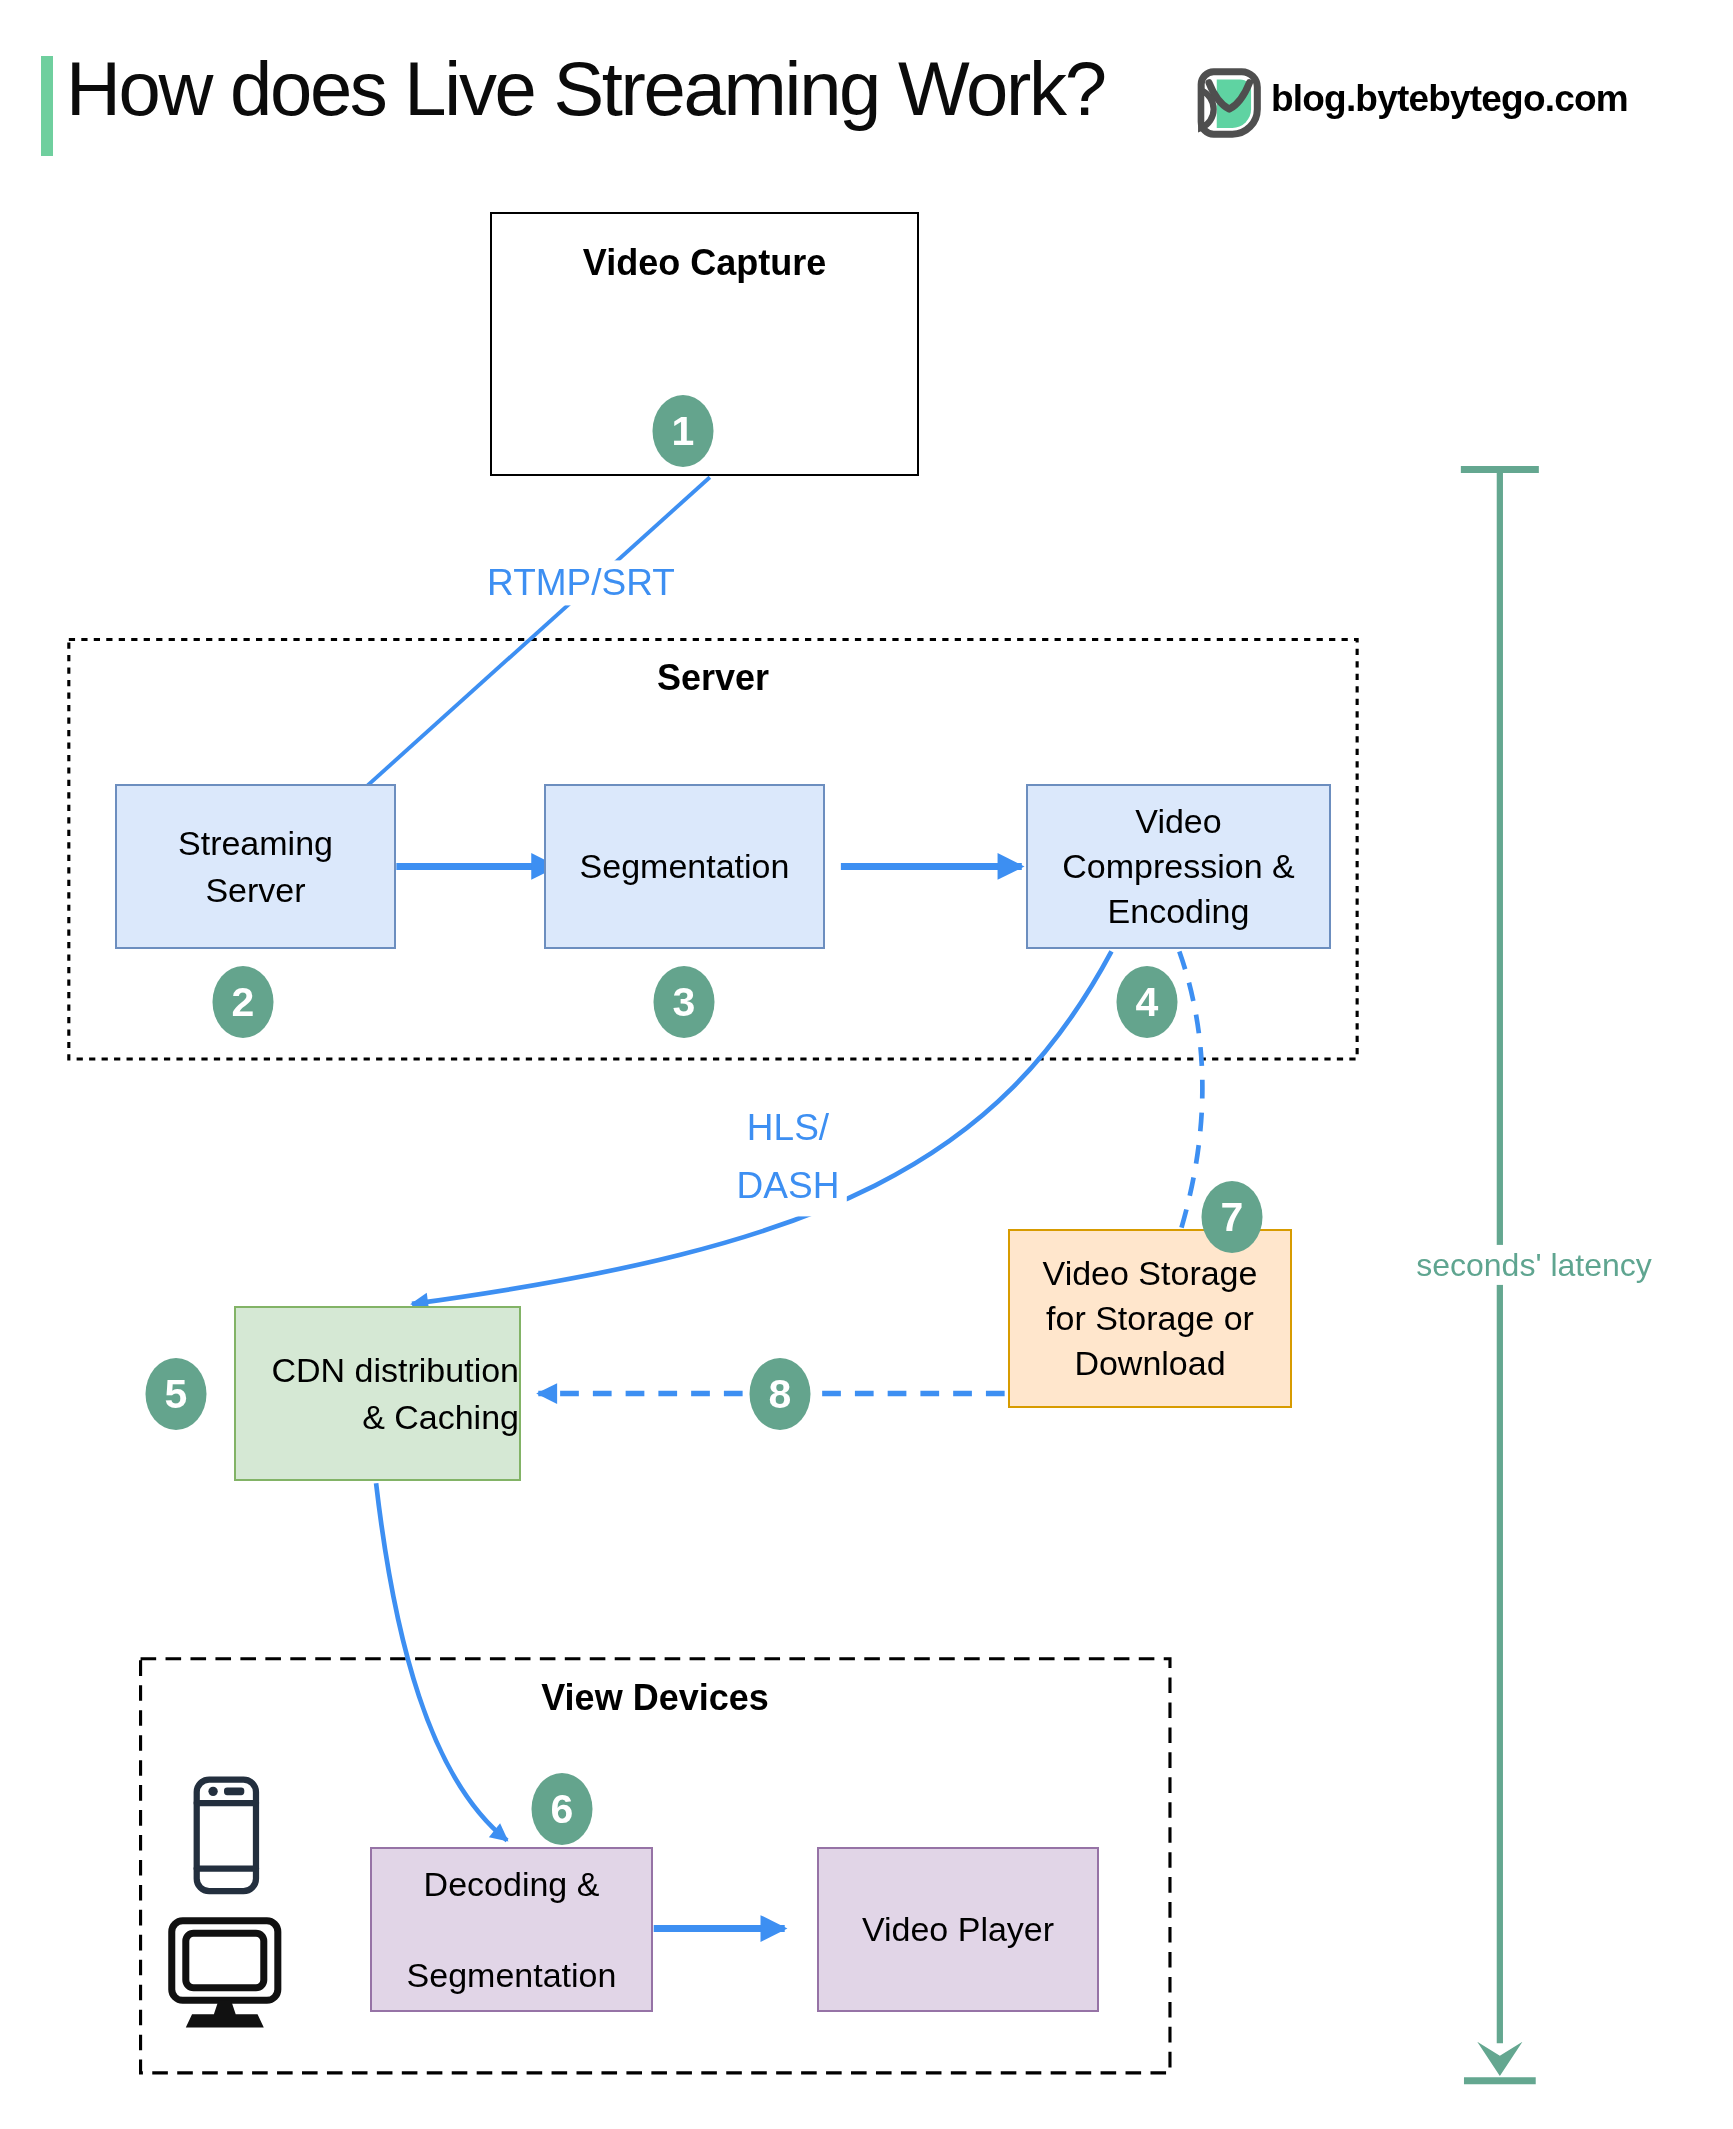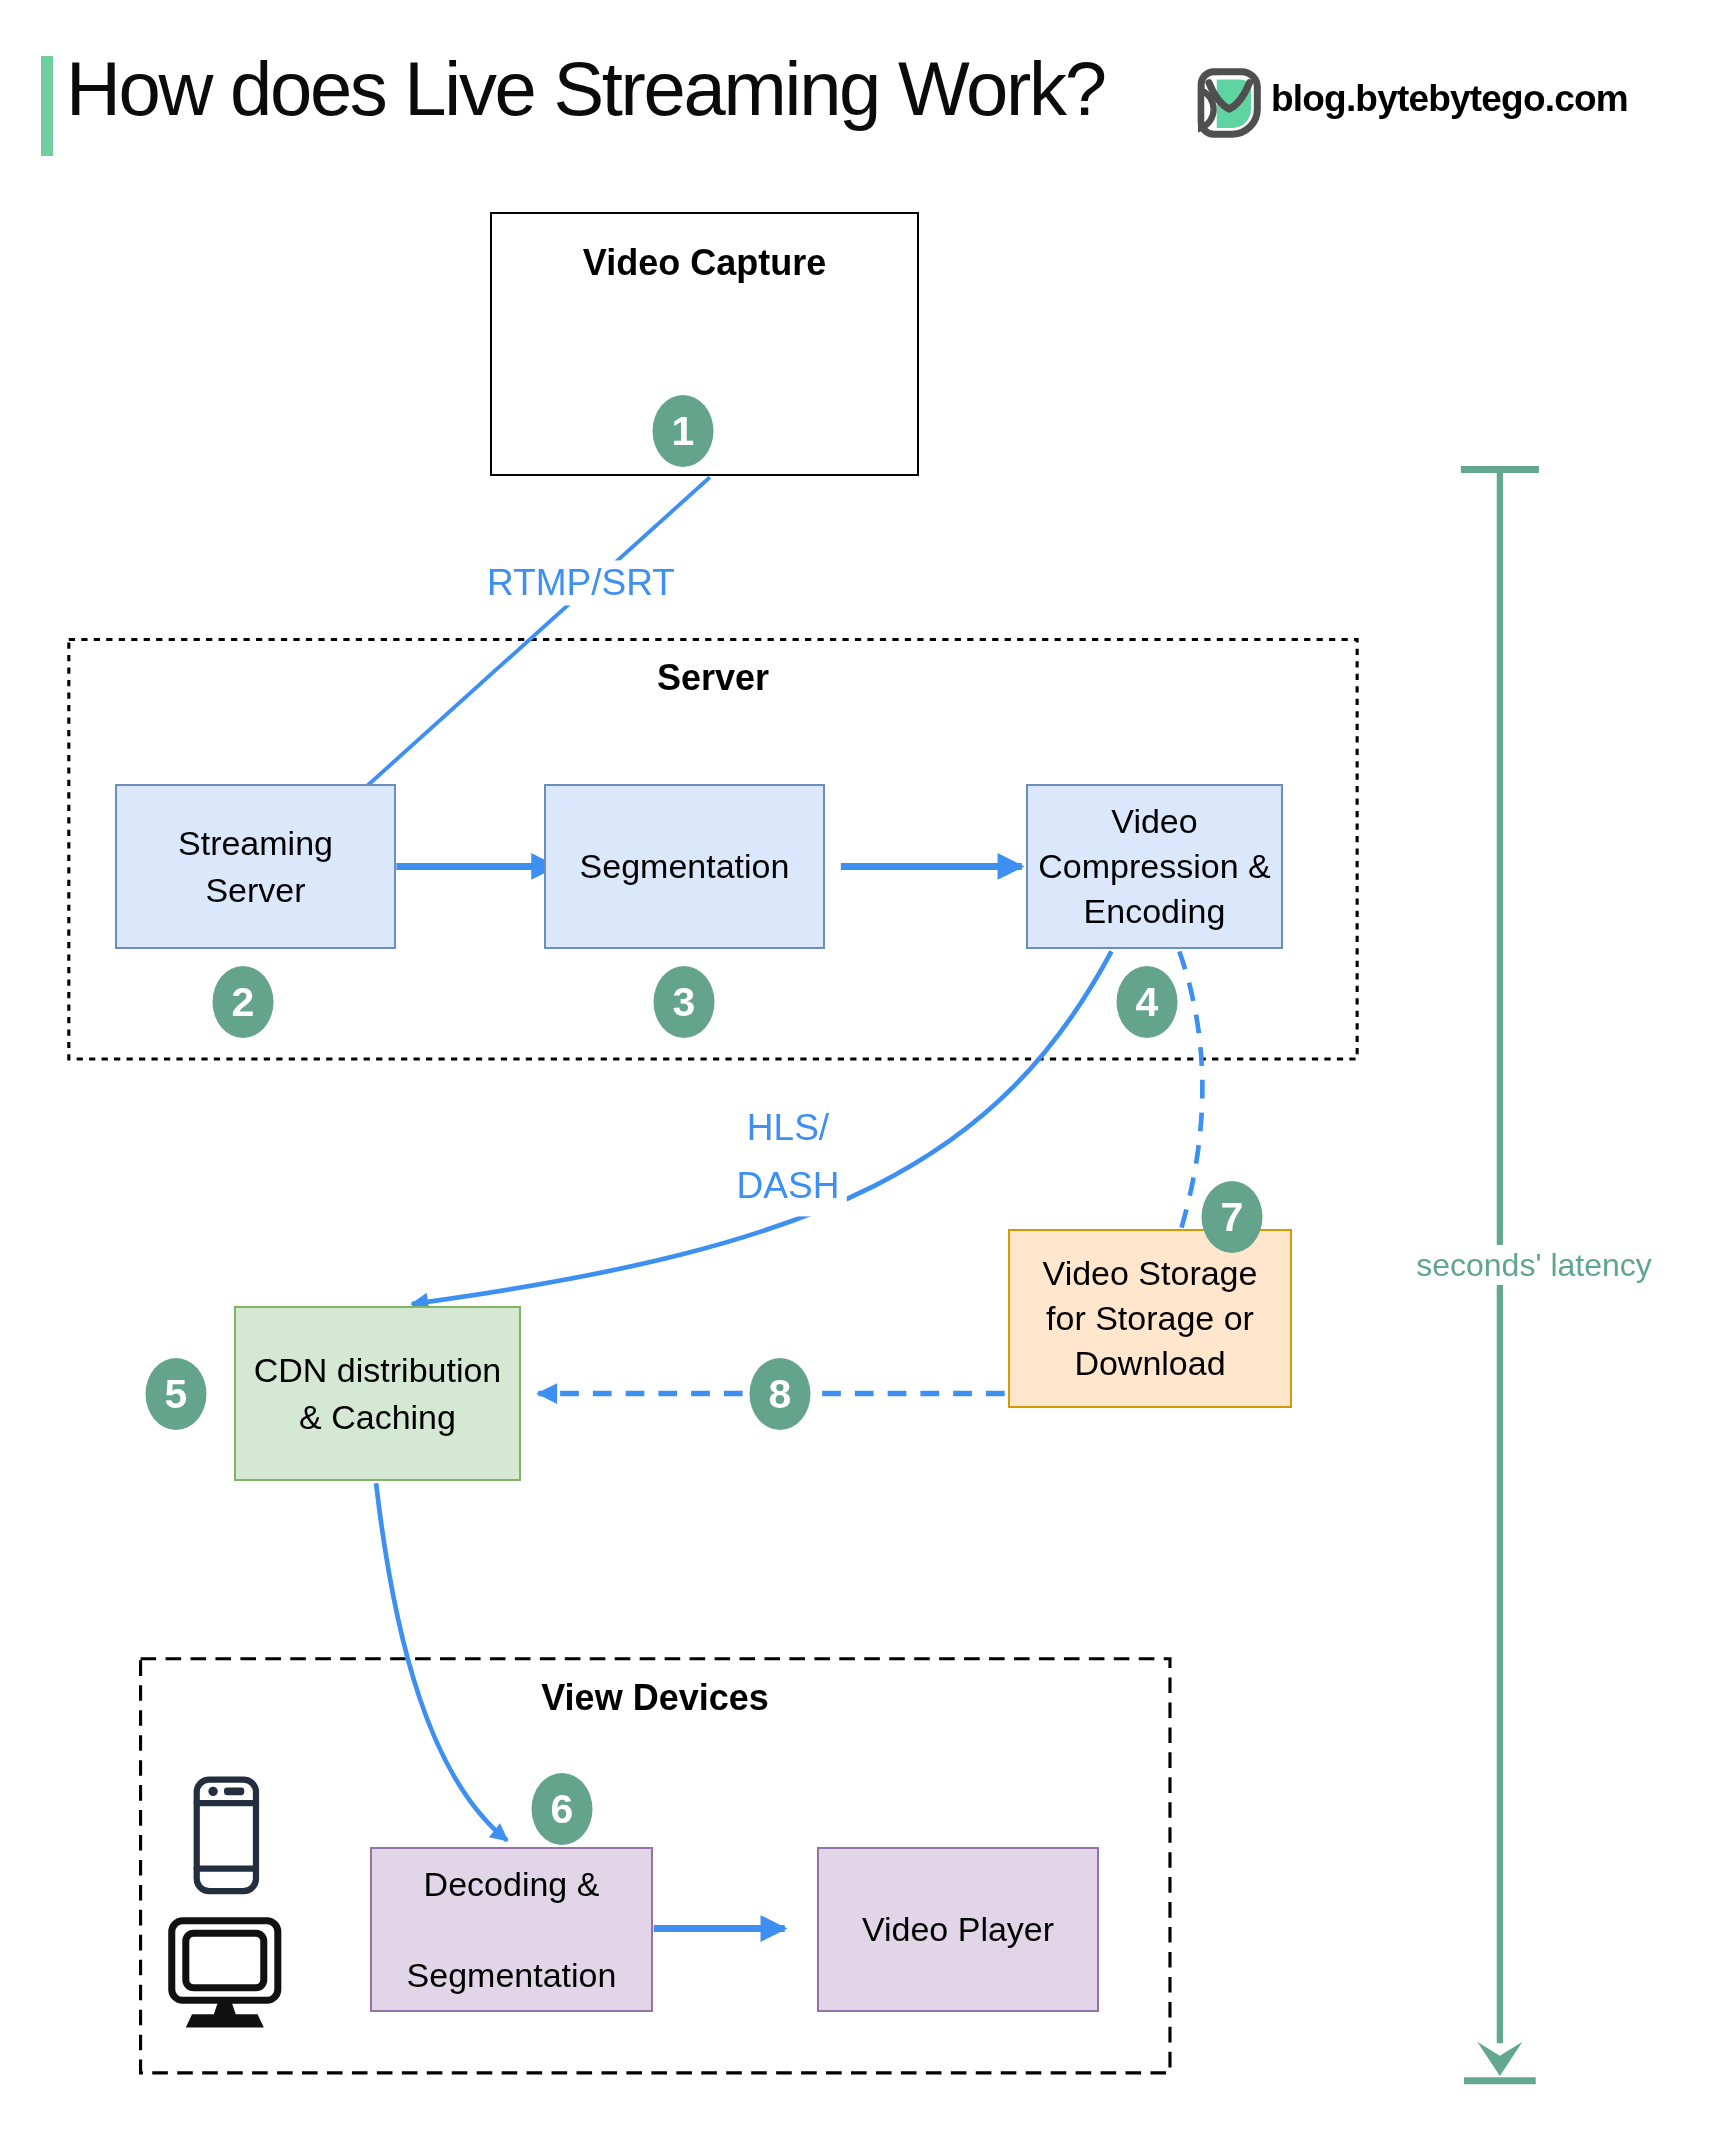--- a/index.html
+++ b/index.html
@@ -21,26 +21,26 @@
   .site-label{left:1271px;top:78px;font-size:37px;font-weight:700;letter-spacing:-0.8px;}
   .group-box{box-sizing:border-box;background:#fff;}
   .capture-box{left:490px;top:212px;width:429px;height:264px;border:2.3px solid #000;}
   .group-title{font-size:36px;font-weight:700;text-align:center;}
   .capture-title{left:490px;top:234px;width:429px;margin-top:8px;}
   .server-title{left:69px;top:657px;width:1288px;}
   .view-title{left:140px;top:1677px;width:1030px;}
   .node{box-sizing:border-box;display:flex;flex-direction:column;align-items:center;justify-content:center;
         text-align:center;font-size:34px;line-height:47px;color:#000;}
   .node-blue{background:var(--node-blue-fill);border:2.3px solid var(--node-blue-border);}
-  .node-green{background:var(--node-green-fill);border:2.3px solid var(--node-green-border);}
+  .node-green{background:var(--node-green-fill);border:2.3px solid var(--node-green-border);align-items:flex-end;}
   .node-orange{background:var(--node-orange-fill);border:2.3px solid var(--node-orange-border);}
   .node-purple{background:var(--node-purple-fill);border:2.3px solid var(--node-purple-border);}
   .n-streaming{left:115px;top:784px;width:281px;height:165px;}
   .n-segmentation{left:544px;top:784px;width:281px;height:165px;}
-  .n-compression{left:1026px;top:784px;width:257px;height:165px;line-height:45px;}
+  .n-compression{left:1026px;top:784px;width:305px;height:165px;line-height:45px;}
   .n-cdn{left:234px;top:1306px;width:287px;height:175px;}
   .n-storage{left:1008px;top:1229px;width:284px;height:179px;line-height:45px;}
   .n-decoding{left:370px;top:1847px;width:283px;height:165px;gap:44px;}
   .n-player{left:817px;top:1847px;width:282px;height:165px;}
   .step{width:61px;height:72px;border-radius:50%;background:var(--teal-circle);color:#fff;
         display:flex;align-items:center;justify-content:center;font-size:41px;font-weight:700;
         transform:translate(-50%,-50%);z-index:3;}
   .s1{left:683px;top:431px;} .s2{left:243px;top:1002px;} .s3{left:684px;top:1002px;}
   .s4{left:1147px;top:1002px;} .s5{left:176px;top:1394px;} .s6{left:562px;top:1809px;}
   .s7{left:1232px;top:1217px;} .s8{left:780px;top:1394px;}

